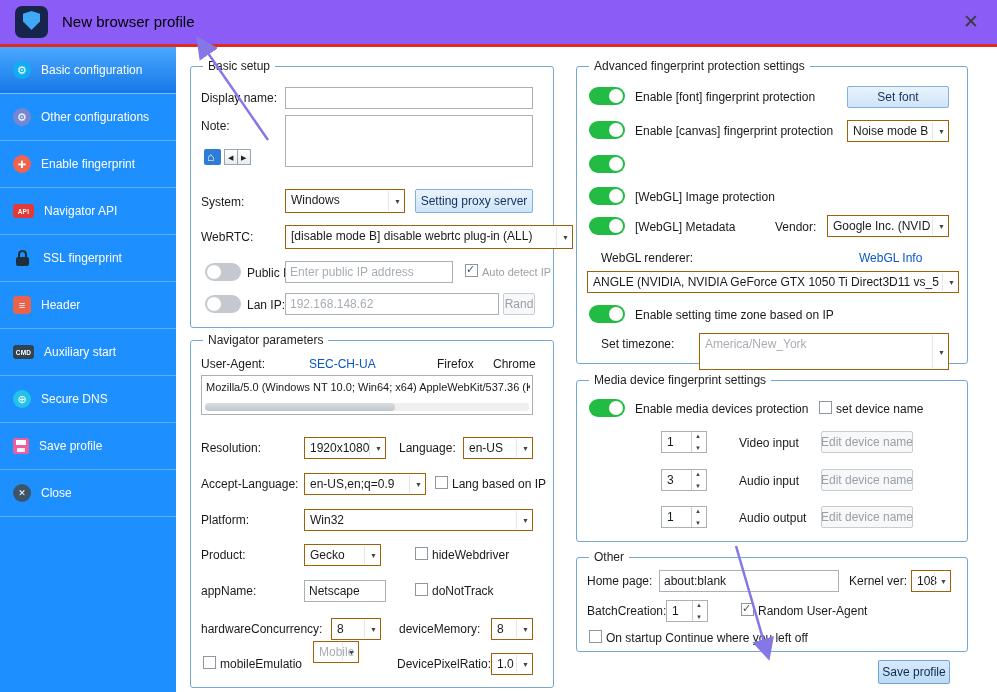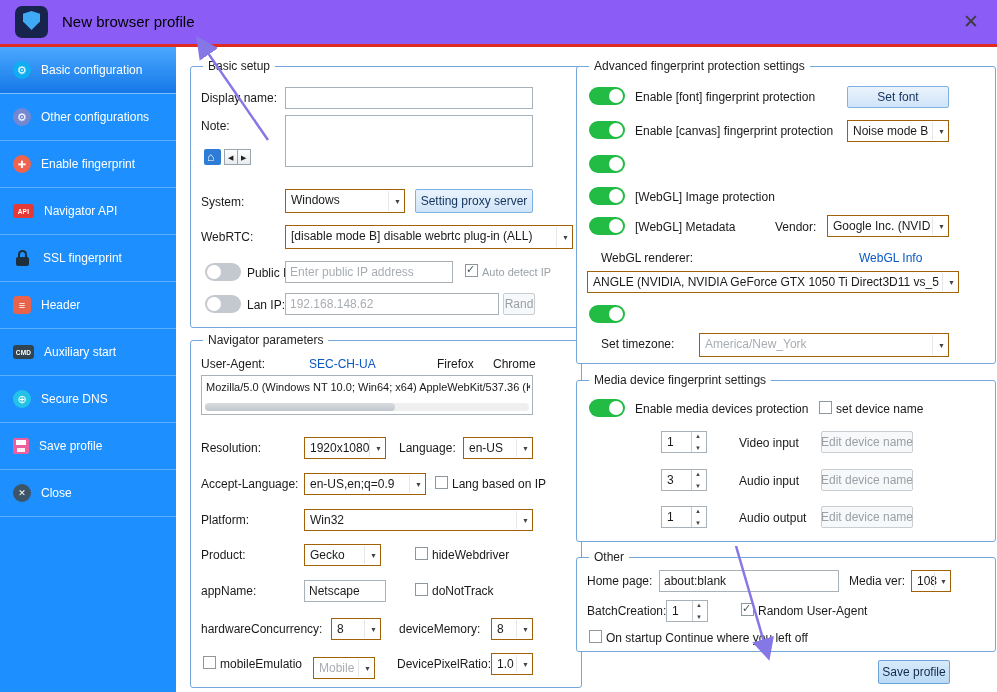--- a/index.html
+++ b/index.html
@@ -30,21 +30,21 @@
   .icon.lock::before{content:"";position:absolute;top:1px;left:5px;width:9px;height:8px;
     border:2px solid #1E2F3C;border-bottom:none;border-radius:5px 5px 0 0;box-sizing:border-box;}
   .icon.lock::after{content:"";position:absolute;top:8px;left:3px;width:13px;height:9px;background:#1E2F3C;border-radius:2px;}
   .icon.shield{width:16px;height:18px;background:#29C5E6;border-radius:0;
     clip-path:polygon(50% 0,100% 15%,100% 55%,50% 100%,0 55%,0 15%);}
   .icon.floppy{position:relative;width:16px;height:16px;background:#EC5F9E;border-radius:2px;}
   .icon.floppy::before{content:"";position:absolute;top:2px;left:3px;right:3px;height:5px;background:#fff;}
   .icon.floppy::after{content:"";position:absolute;bottom:2px;left:4px;right:4px;height:4px;background:rgba(255,255,255,.9);}
 
   
-  .grp{position:absolute;border:1px solid #74A7D8;border-radius:3px;background:#fff;padding-left:28px;}
+  .grp{position:absolute;border:1px solid #74A7D8;border-radius:3px;background:#fff;}
   .legend{position:absolute;top:-8px;left:12px;background:#fff;padding:0 5px;font-size:12px;color:#222;white-space:nowrap;}
 
   .lbl{position:absolute;font-size:12px;color:#1a1a1a;white-space:nowrap;}
   .lbl.gray{color:#9AA0A6;}
   .link{position:absolute;font-size:12px;color:var(--link-blue,#0A58C4);white-space:nowrap;cursor:pointer;}
 
   .inp{position:absolute;border:1px solid #A9B1B8;background:#fff;font-size:12px;
     padding:3px 4px 0 4px;box-sizing:border-box;overflow:hidden;white-space:nowrap;}
   .inp.gray{color:#A8ADB2;}
   .tarea{position:absolute;border:1px solid #A9B1B8;background:#fff;box-sizing:border-box;}
@@ -238,21 +238,21 @@
     <div class="dd" style="left:140px;top:277px;width:50px;height:22px">
       <span>8</span>
     </div>
     <span class="lbl" style="left:208px;top:281px">deviceMemory:</span>
     <div class="dd" style="left:300px;top:277px;width:42px;height:22px">
       <span>8</span>
     </div>
 
     <span class="cb" style="left:12px;top:315px"></span>
     <span class="lbl" style="left:29px;top:316px">mobileEmulatio</span>
-    <div class="dd gray" style="left:122px;top:316px;width:62px;height:22px">
+    <div class="dd gray" style="left:122px;top:300px;width:46px;height:22px">
       <span>Mobile</span>
     </div>
     <span class="lbl" style="left:206px;top:316px">DevicePixelRatio:</span>
     <div class="dd" style="left:300px;top:312px;width:42px;height:22px">
       <span>1.0</span>
     </div>
   </div>
 
   <div class="grp" style="left:576px;top:66px;width:390px;height:296px">
     <span class="legend">Advanced fingerprint protection settings</span>
@@ -280,23 +280,24 @@
     </div>
 
     <span class="lbl" style="left:24px;top:184px">WebGL renderer:</span>
     <span class="link" style="left:282px;top:184px">WebGL Info</span>
 
     <div class="dd" style="left:10px;top:204px;width:372px;height:22px">
       <span>ANGLE (NVIDIA, NVIDIA GeForce GTX 1050 Ti Direct3D11 vs_5</span>
     </div>
 
     <span class="toggle on" style="left:12px;top:238px"></span>
+    <span class="lbl" style="left:58px;top:241px">Enable setting time zone based on IP</span>
 
     <span class="lbl" style="left:24px;top:270px">Set timezone:</span>
-    <div class="dd gray" style="left:122px;top:266px;width:250px;height:24px">
+    <div class="dd gray" style="left:122px;top:266px;width:250px;height:37px">
       <span>America/New_York</span>
     </div>
   </div>
 
   <div class="grp" style="left:576px;top:380px;width:390px;height:160px">
     <span class="legend">Media device fingerprint settings</span>
 
     <span class="toggle on" style="left:12px;top:18px"></span>
     <span class="lbl" style="left:58px;top:21px">Enable media devices protection</span>
     <span class="cb" style="left:242px;top:20px"></span>
@@ -322,21 +323,21 @@
     </div>
     <span class="lbl" style="left:162px;top:130px">Audio output</span>
     <div class="btn gray" style="left:244px;top:125px;width:92px;height:22px">Edit device name</div>
   </div>
 
   <div class="grp" style="left:576px;top:557px;width:390px;height:93px">
     <span class="legend">Other</span>
 
     <span class="lbl" style="left:10px;top:16px">Home page:</span>
     <div class="inp" style="left:82px;top:12px;width:180px;height:22px">about:blank</div>
-    <span class="lbl" style="left:272px;top:16px">Media ver:</span>
+    <span class="lbl" style="left:272px;top:16px">Kernel ver:</span>
     <div class="dd" style="left:334px;top:12px;width:40px;height:22px">
       <span>108</span>
     </div>
 
     <span class="lbl" style="left:10px;top:46px">BatchCreation:</span>
     <div class="spin" style="left:89px;top:42px;width:42px">
       <span class="num">1</span>
       <span class="btns"></span>
     </div>
     <span class="cb checked" style="left:164px;top:45px"></span>

